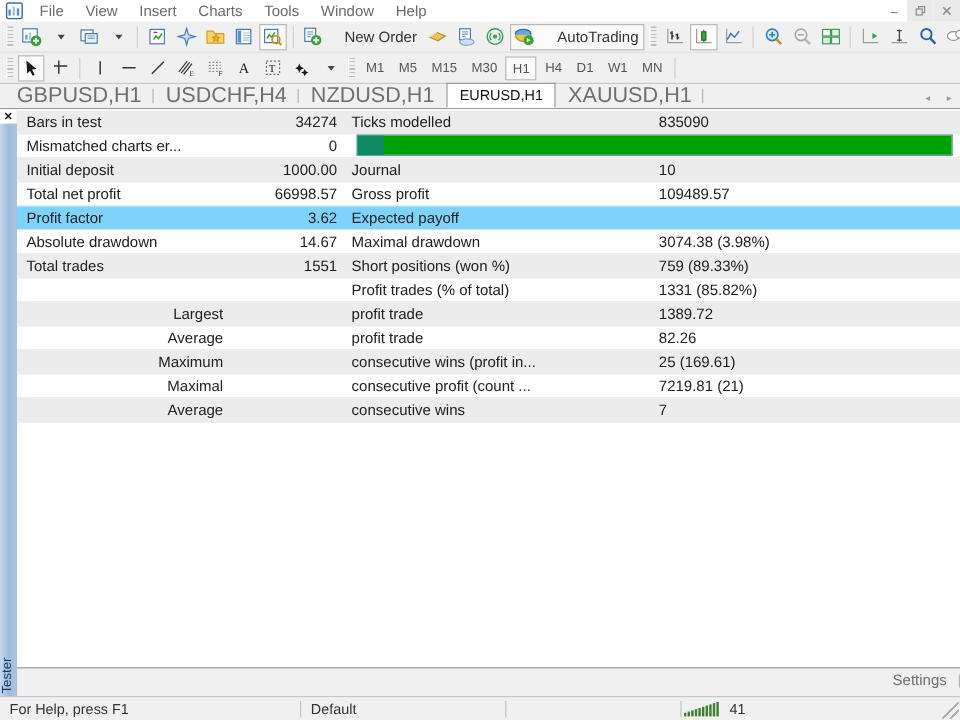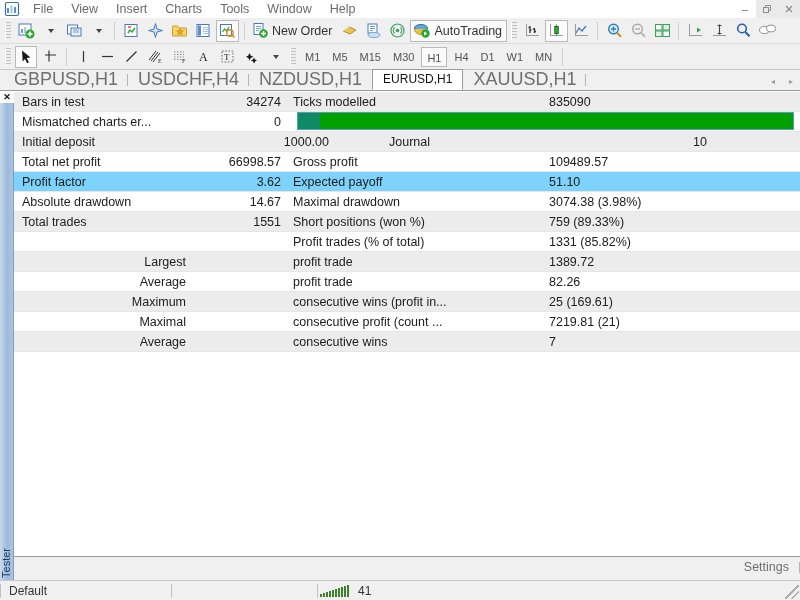--- a/index.html
+++ b/index.html
@@ -39,21 +39,21 @@
   .grip { width:6px; height:18px; margin:0 3px; flex:none;
     background: repeating-linear-gradient(to bottom, #bfbfbf 0 1px, transparent 1px 3px);
     border-left:1px solid #ffffff;
   }
   .tsep { width:1px; height:18px; background:#cfcfcf; margin:0 4px; flex:none; }
   .tbtn {
     height:22px; min-width:22px; display:flex; align-items:center; justify-content:center;
     margin:0 1px; padding:0 2px; flex:none; position:relative;
   }
   .tbtn.framed { border:1px solid #b9b9b9; background:#fbfbfb; }
-  .tbtn.labeled { padding:0 4px 0 2px; gap:3px;text-align:center; }
+  .tbtn.labeled { padding:0 4px 0 2px; gap:18px;text-align:center; }
   .tbtn .tlabel { font-size:12.5px; color:#333; white-space:nowrap; }
   .caret { width:0;height:0;border-left:3px solid transparent;border-right:3px solid transparent;border-top:4px solid #444; margin-left:2px; }
   .tf { font-size:11px; color:#555; padding:0 5px; height:20px; line-height:20px; margin:0 1px; flex:none;}
   .tf.active { border:1px solid #b9b9b9; background:#fafafa; }
 
   
   .charttabs {
     height:21px; background:#f0f0f0; display:flex; align-items:flex-end;
     border-bottom:1px solid #9a9a9a; position:relative; padding-left:4px;
   }
@@ -455,37 +455,36 @@
               <div class="c2">34274</div>
               <div class="c3">Ticks modelled</div>
               <div class="c4">835090</div>
             </div>
             <div class="rrow even">
               <div class="c1">Mismatched charts er...</div>
               <div class="c2">0</div>
               <div class="c3"></div>
               <div class="c4"></div>
             </div>
-            <div class="rrow odd" style="background: rgb(236, 236, 236); gap: 48px;">
+            <div class="rrow odd" style="background: rgb(236, 236, 236);">
               <div class="c1">Initial deposit</div>
               <div class="c2">1000.00</div>
               <div class="c3">Journal</div>
               <div class="c4">10</div>
             </div>
             <div class="rrow even">
               <div class="c1">Total net profit</div>
               <div class="c2">66998.57</div>
               <div class="c3">Gross profit</div>
               <div class="c4">109489.57</div>
             </div>
             <div class="rrow odd" style="background: #7dd3fc;">
               <div class="c1">Profit factor</div>
               <div class="c2">3.62</div>
               <div class="c3">Expected payoff</div>
-              <div class="c4">51.10</div>
             </div>
             <div class="rrow even">
               <div class="c1">Absolute drawdown</div>
               <div class="c2">14.67</div>
               <div class="c3">Maximal drawdown</div>
               <div class="c4">3074.38 (3.98%)</div>
             </div>
             <div class="rrow odd" style="background: rgb(236, 236, 236);">
               <div class="c1">Total trades</div>
               <div class="c2">1551</div>
@@ -554,20 +553,21 @@
         </div>
         <div class="btab">
           <span>Journal</span>
           <span class="bsep"></span>
         </div>
       </div>
     </div>
   </div>
 
   <div class="statusbar">
+    <div class="sb-cell" style="width:250px;">For Help, press F1</div>
     <div class="sb-div"></div>
     <div class="sb-cell" style="width:170px;">Default</div>
     <div class="sb-div"></div>
     <div class="sb-cell" style="width:145px;"></div>
     <div class="sb-div"></div>
     <div class="sig">
       <i style="height: 3px; background: rgb(61, 127, 47);"></i>
         <i style="height: 4px; background: rgb(61, 127, 47);"></i>
         <i style="height: 5px; background: rgb(61, 127, 47);"></i>
         <i style="height: 6px; background: rgb(61, 127, 47);"></i>

